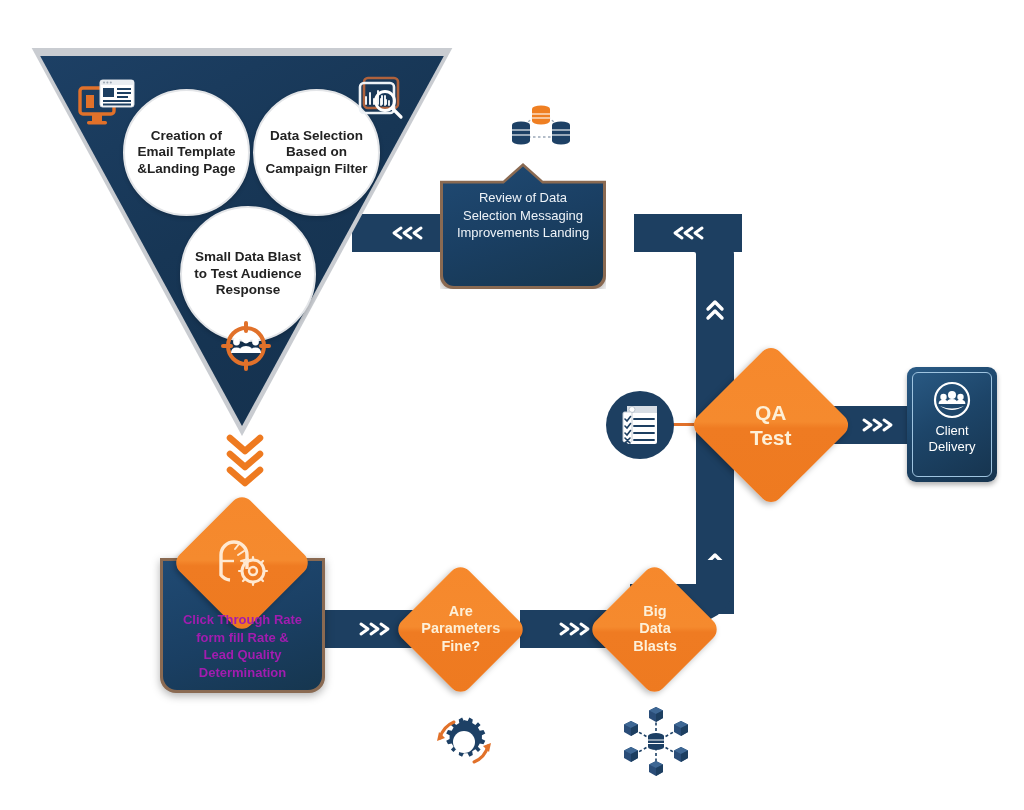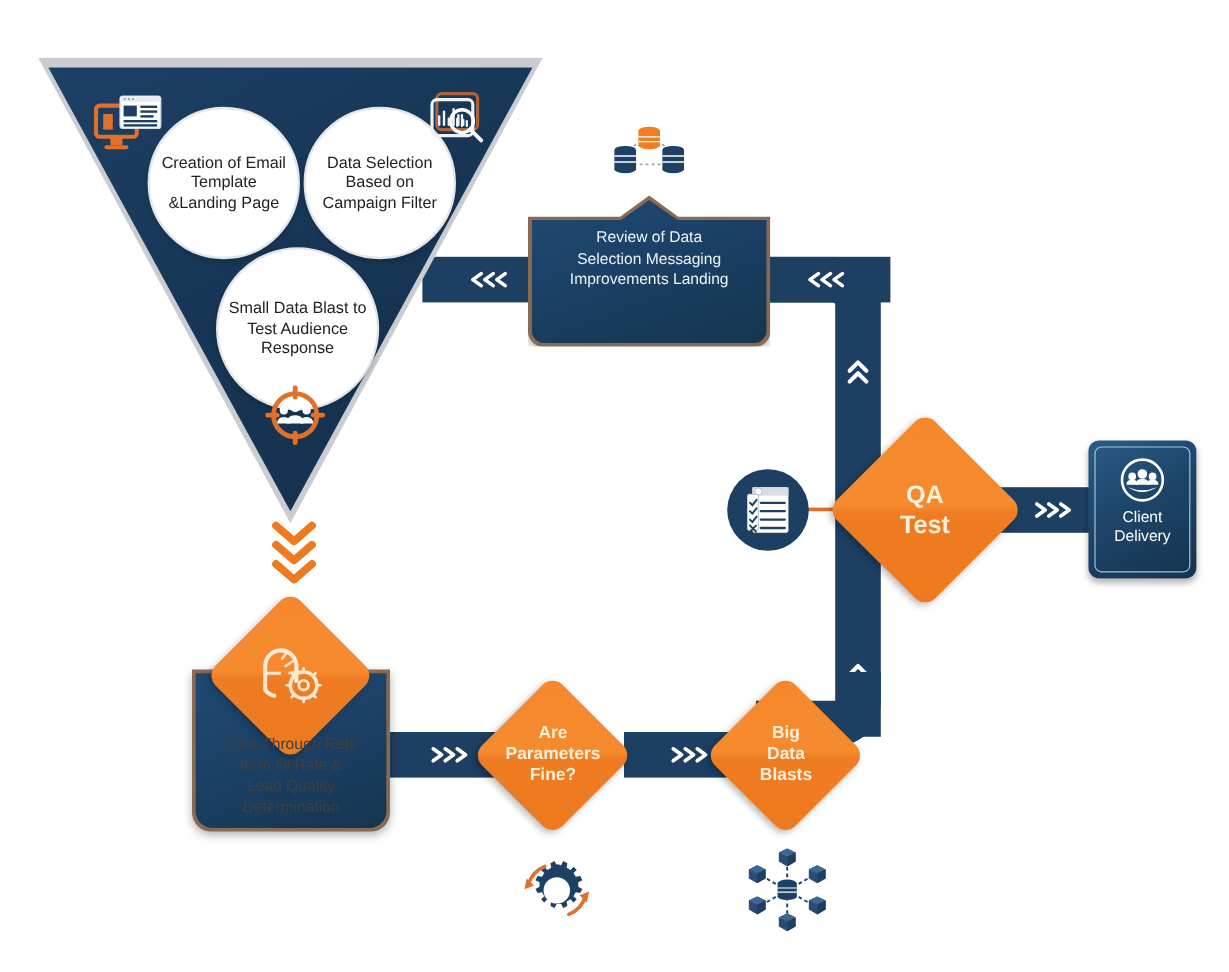--- a/index.html
+++ b/index.html
@@ -8,21 +8,21 @@
     background: #ffffff;
     font-family: "Liberation Sans", sans-serif;
     overflow: hidden;
   }
   #stage { position: relative; width: 1024px; height: 810px; background: #fff; }
 
   
   .abs { position: absolute; }
 
   
-  #funnel { left: 22px; top: 48px; width: 440px; height: 388px; }
+  #funnel { left: 22px; top: 48px; width: 440px; height: 388px; font-weight: bold; }
   #funnel .tri-outer {
     position: absolute; inset: 0;
     background: #c9ccd1;
     clip-path: polygon(2.2% 0%, 97.8% 0%, 50% 100%);
     filter: drop-shadow(0 2px 3px rgba(0,0,0,.25));
   }
   #funnel .tri-inner {
     position: absolute; left: 8px; top: 8px; right: 8px; bottom: 10px;
     background: linear-gradient(150deg,#1d4065 0%,#173655 45%,#14304c 100%);
     clip-path: polygon(2.4% 0%, 97.6% 0%, 50% 100%);
@@ -61,21 +61,21 @@
   #bar-ctr-params { left: 320px; top: 610px; width: 110px; height: 38px; }
   #bar-params-bigdata { left: 520px; top: 610px; width: 110px; height: 38px; }
 
   .chev-lbl {
     position: absolute; top: 50%; left: 50%;
     transform: translate(-50%,-50%);
     display: flex; gap: 2px;
   }
 
   
-  #review-box { left: 440px; top: 163px; width: 202px; height: 126px; text-decoration: underline; }
+  #review-box { left: 440px; top: 163px; width: 166px; height: 126px; text-decoration: underline; }
   #review-box .rb-shell {
     position: absolute; inset: 0;
     background: #8a6a52;
     border-radius: 13px;
     clip-path: polygon(0% 14%, 38% 14%, 50% 0%, 62% 14%, 100% 14%, 100% 100%, 0% 100%);
     filter: drop-shadow(0 3px 4px rgba(0,0,0,.3));
   }
   #review-box .rb-fill {
     position: absolute; left: 3px; top: 3px; right: 3px; bottom: 3px;
     background: linear-gradient(160deg,#204a73 0%,#1a3f63 50%,#16364f 100%);
@@ -141,21 +141,21 @@
     background: #8a6a52; border-radius: 0 0 16px 16px;
     filter: drop-shadow(0 3px 4px rgba(0,0,0,.3));
   }
   #ctr-card .ctr-fill {
     position: absolute; left: 3px; top: 56px; width: 159px; height: 129px;
     background: linear-gradient(160deg,#204a73 0%,#1a3f63 55%,#16364f 100%);
     border-radius: 0 0 14px 14px;
   }
   #ctr-card .ctr-text {
     position: absolute; left: 6px; right: 6px; top: 106px;
-    text-align: center; color: #404040; font-size: 13px; line-height: 1.36;
+    text-align: center; color: #a21caf; font-size: 13px; line-height: 1.36; font-weight: bold;
   }
   #ctr-card .ctr-diamond {
     position: absolute; left: 32px; top: 8px; width: 100px; height: 100px;
     transform: rotate(45deg); border-radius: 12px;
     background: linear-gradient(135deg,#f6882c 0%,#f58a2e 48%,#ef7b22 52%,#ee7a20 100%);
     box-shadow: 0 3px 5px rgba(0,0,0,.25);
     display:flex; align-items:center; justify-content:center;
   }
   #ctr-card .ctr-diamond .ico { transform: rotate(-45deg); }
 

